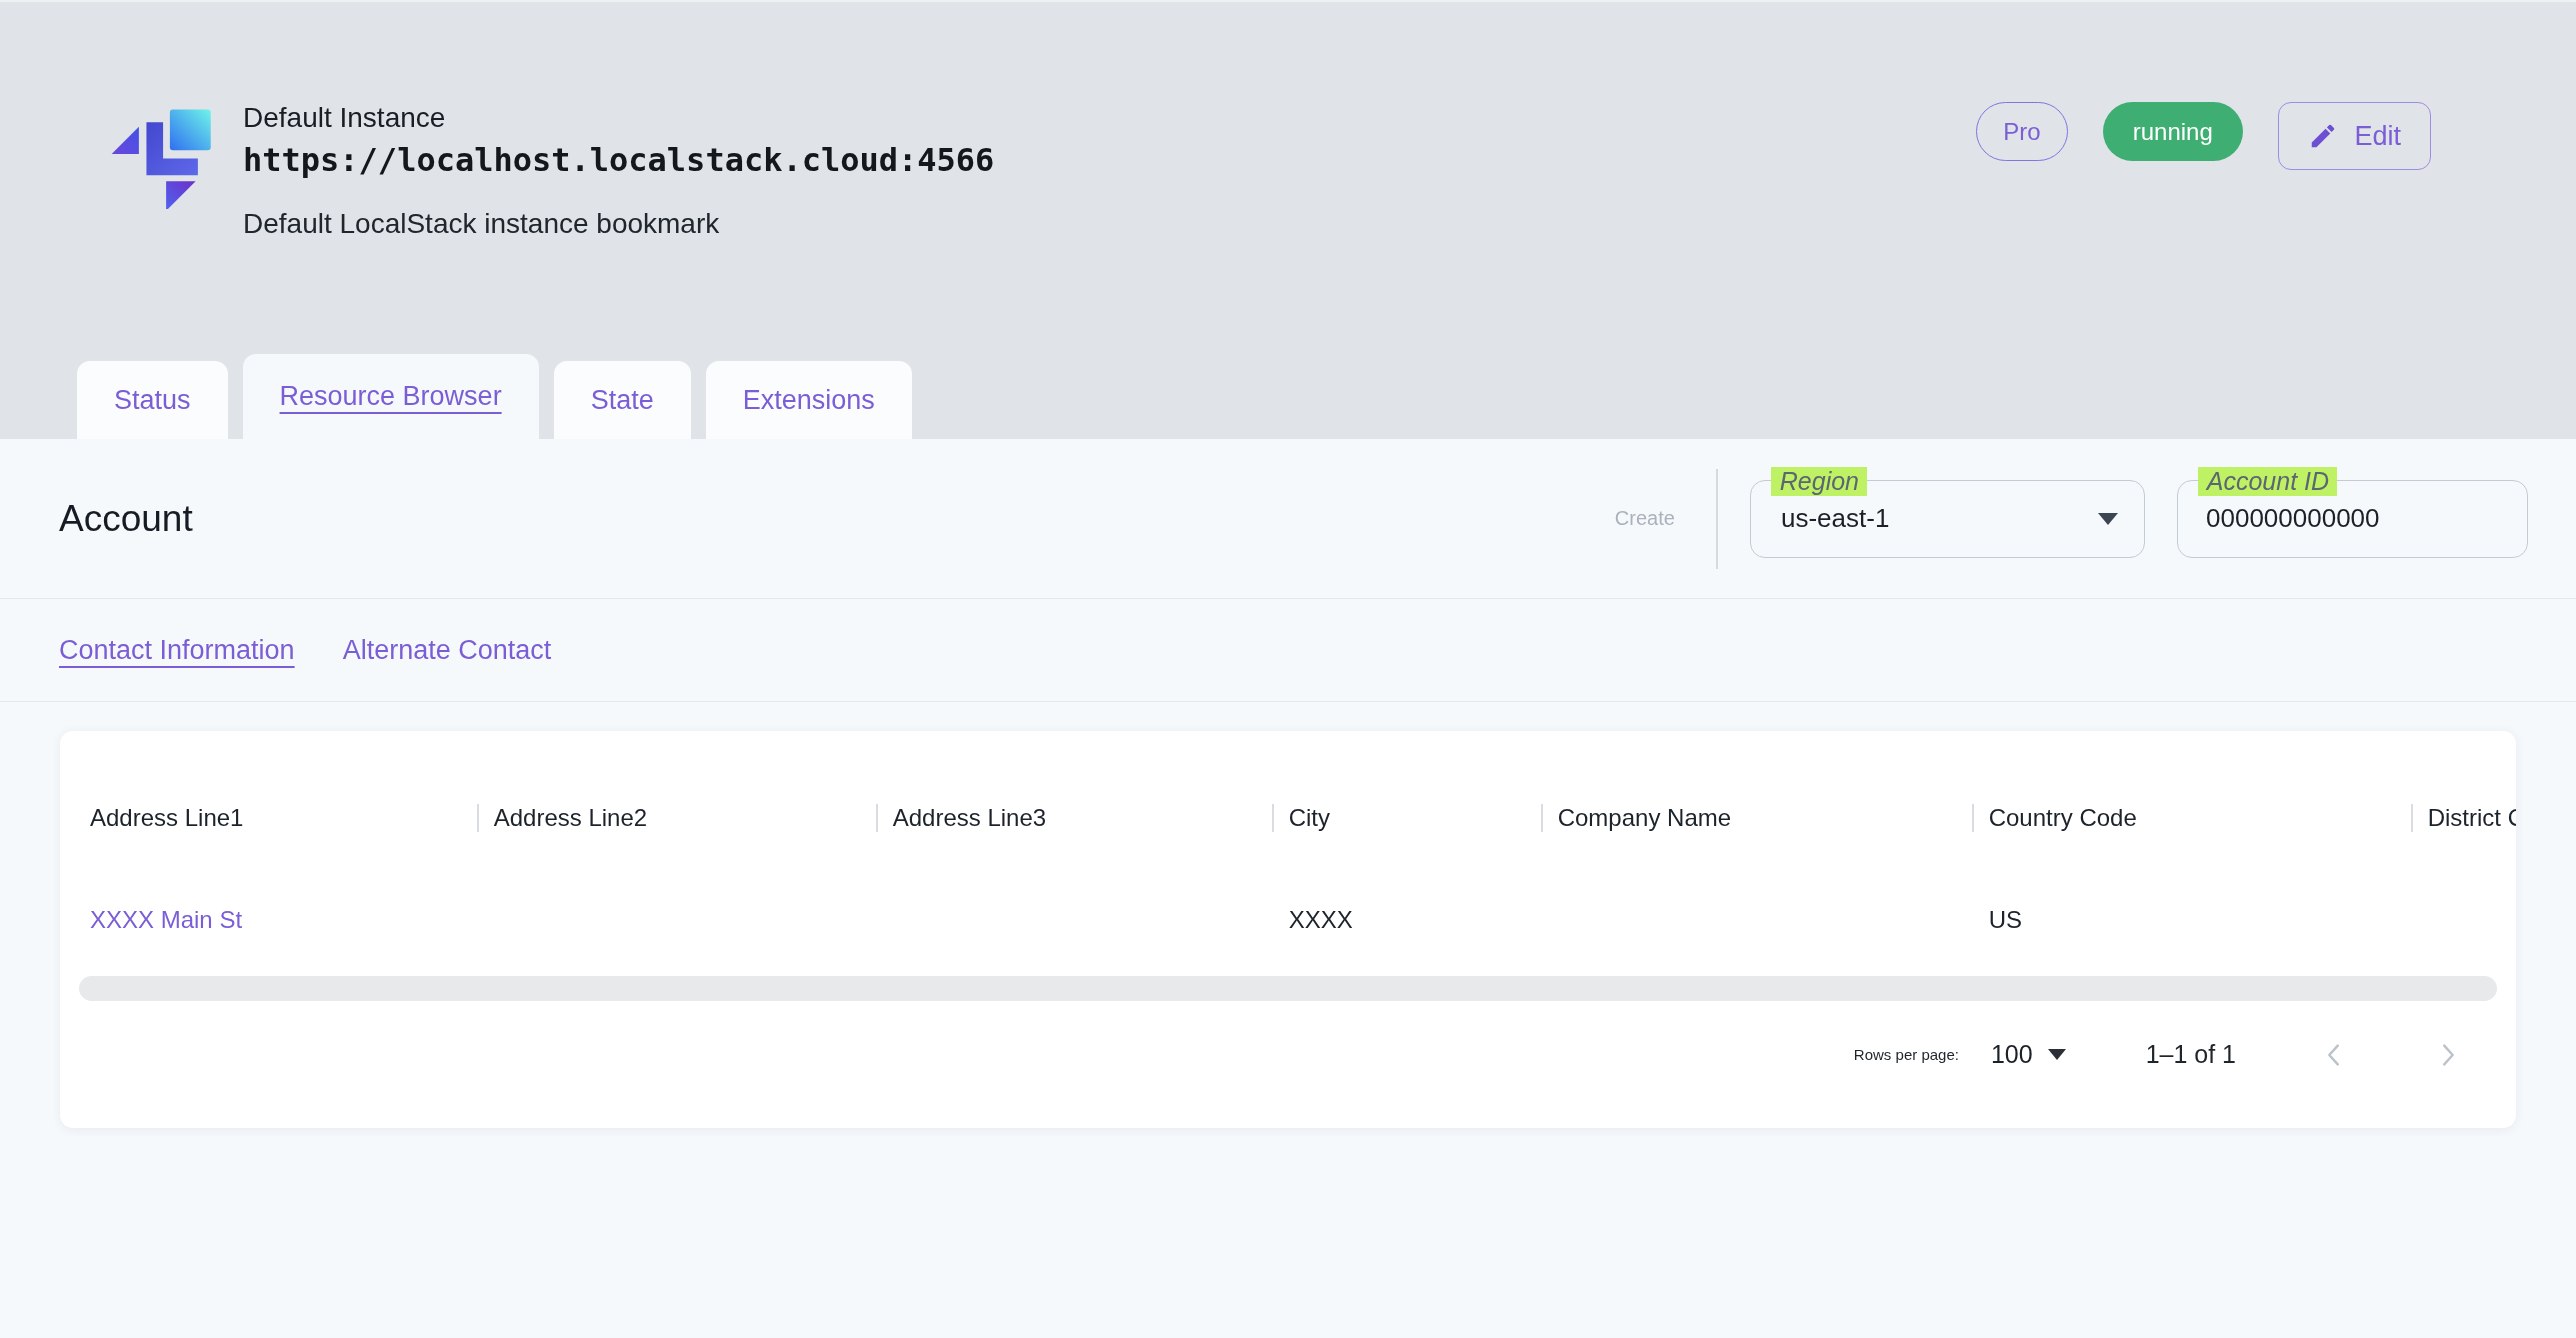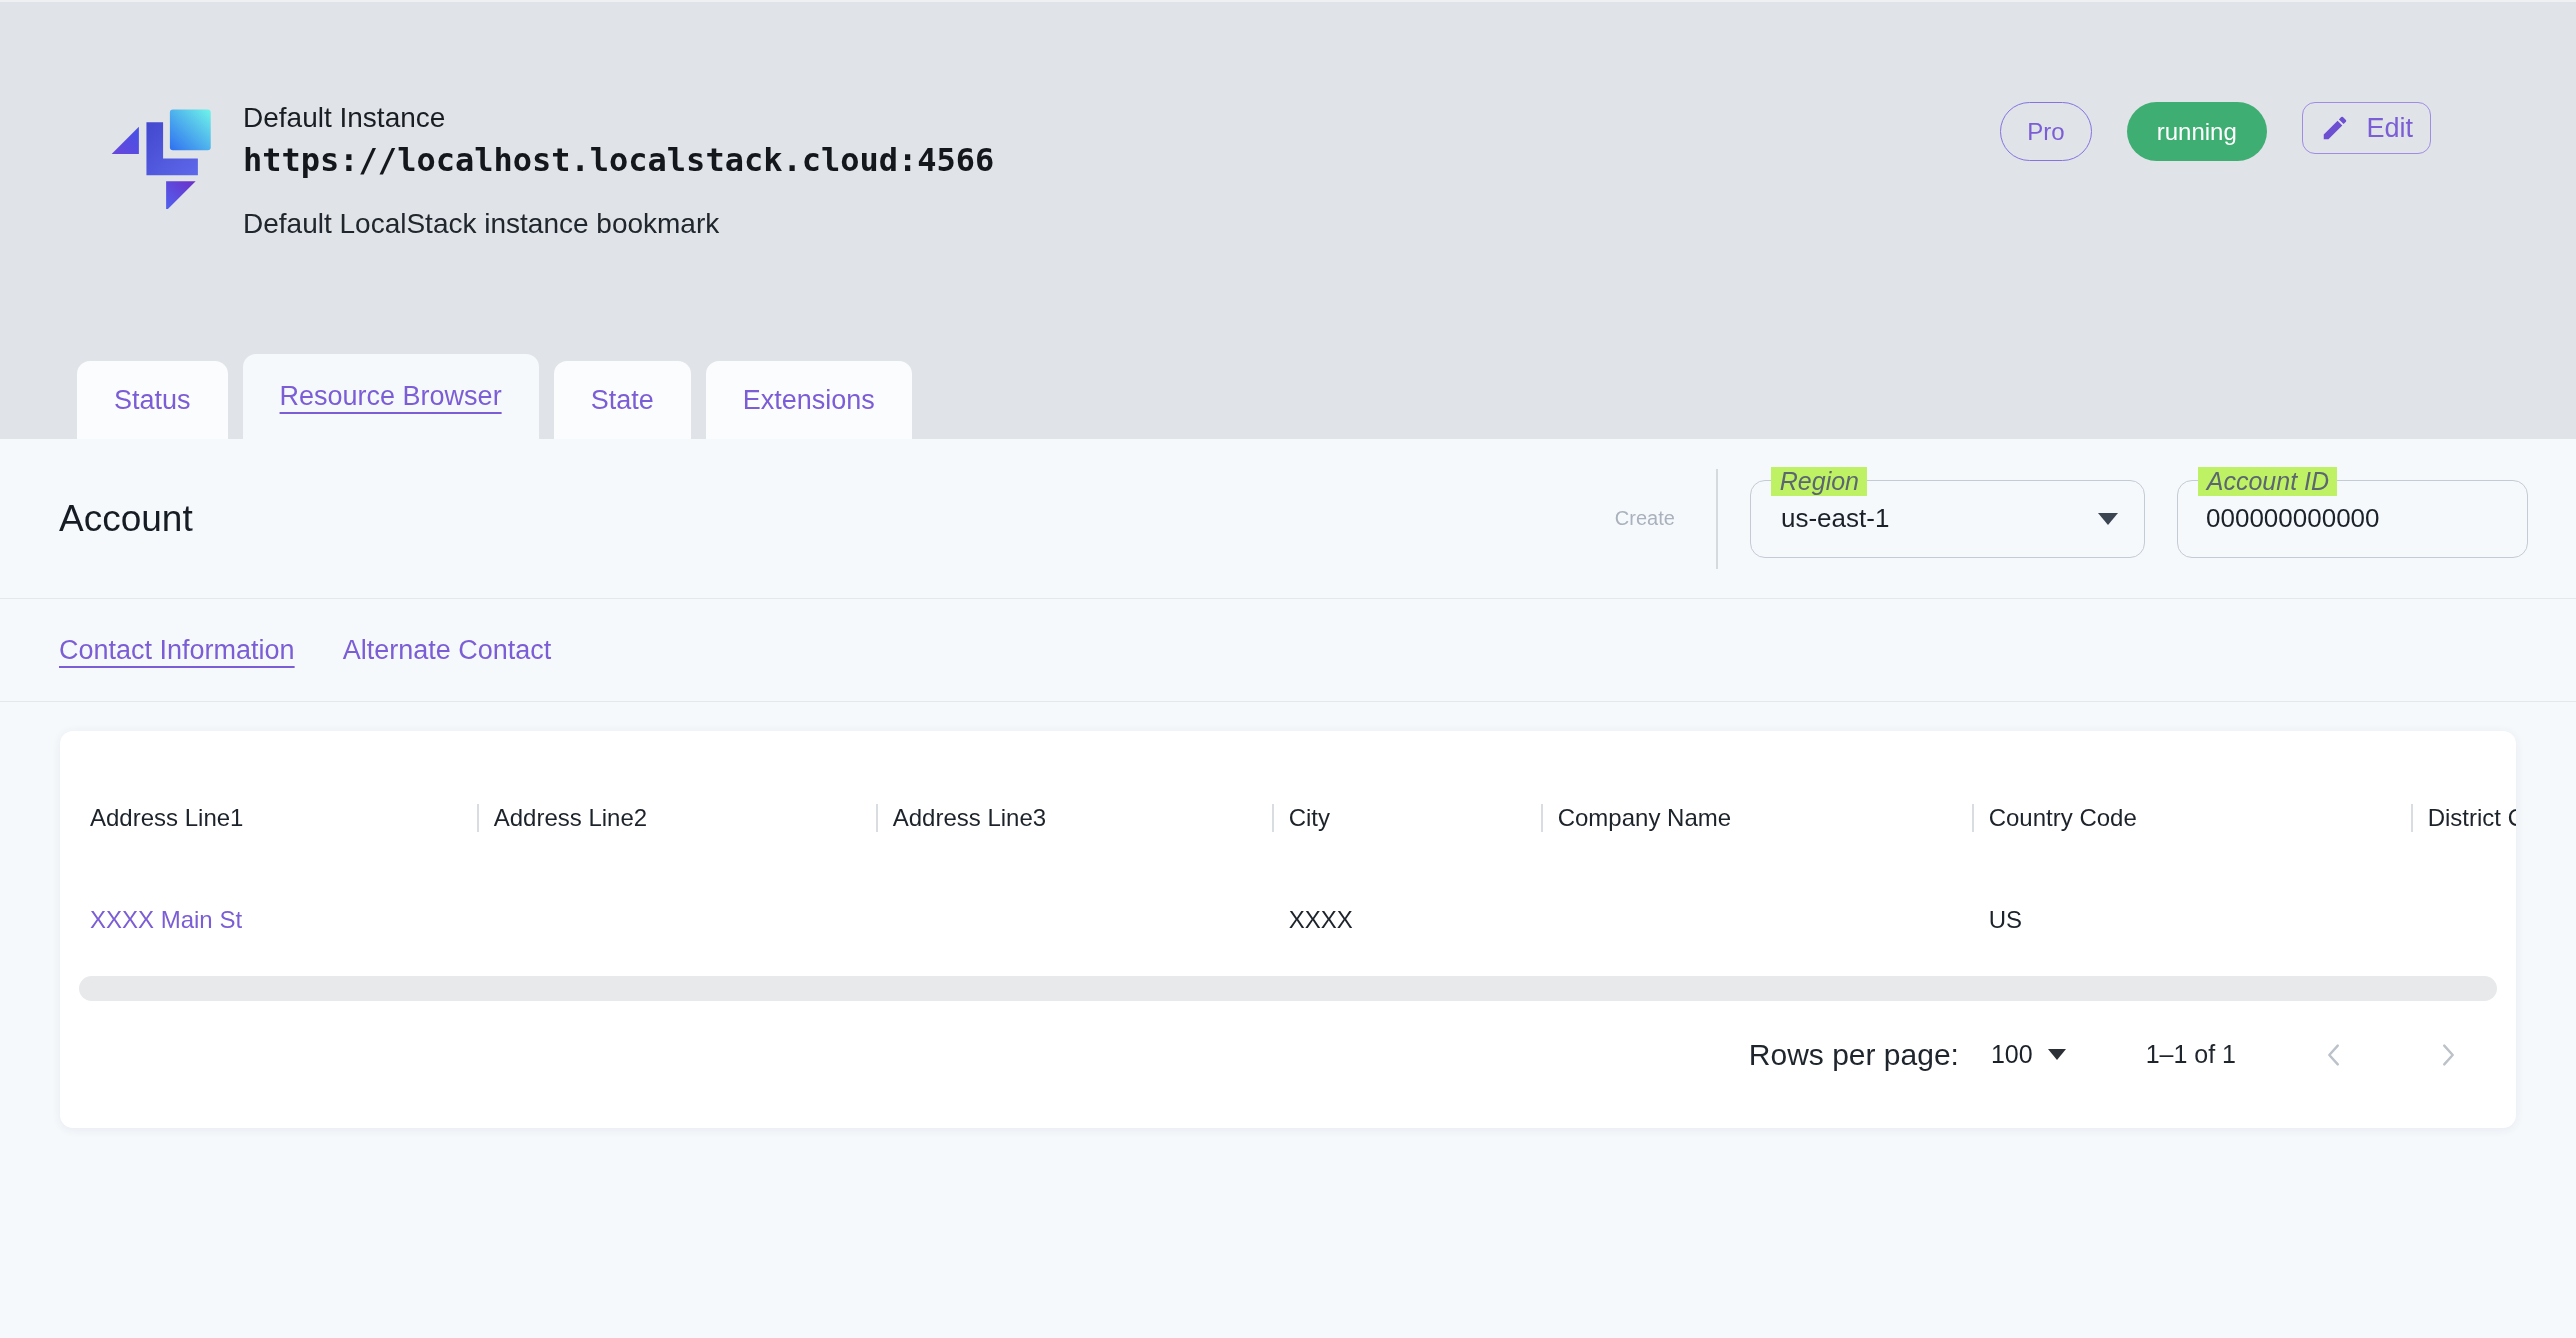--- a/index.html
+++ b/index.html
@@ -15,21 +15,21 @@
   .title-block { position:absolute; left:243px; top:97px; }
   .inst-title { font-size:28px; line-height:37px; color:#191e24; }
   .inst-url { font-family:"DejaVu Sans Mono", monospace; font-weight:700; font-size:32px; line-height:45px; color:#14171c; margin-top:1.9px; }
   .inst-sub { font-size:28px; line-height:37px; color:#20262d; margin-top:22px; }
 
   .header-actions { position:absolute; top:100px; right:145px; display:flex; align-items:flex-start; gap:35px; }
   .chip { display:inline-flex; align-items:center; justify-content:center; height:59px; border-radius:928px; font-size:24px; }
   .chip.pro { border:1.9px solid #8672e2; color:#7b5dd6; padding:0 26px; background:transparent; }
   .chip.running { background:#3fae73; color:#ffffff; padding:0 30px; }
   .edit-btn {
-    display:inline-flex; align-items:center; gap:16.7px; height:52px; padding:0 17px;
+    display:inline-flex; align-items:center; gap:16.7px; height:68px; padding:0 29px;
     border:1.9px solid #9f8ce5; border-radius:13px; background:transparent;
     color:#7b5dd6; font-size:27px; font-family:inherit; cursor:pointer;
   }
   .edit-btn svg { width:30px; height:30px; }
 
   
   .tabs { position:absolute; left:77px; bottom:0; display:flex; align-items:flex-end; gap:15px; }
   .tab {
     height:78px; display:flex; align-items:center; padding:0 37px;
     background:#fbfcfe; border-radius:13px 13px 0 0;
@@ -85,21 +85,21 @@
   }
   .trow { height:104px; margin-top:16px; align-items:center; }
   .cell-link { color:#7b5dd6; cursor:pointer; }
 
   .hscrollbar { height:25px; margin:3.7px 18.6px 0 18.6px; background:#e8e9eb; border-radius:13px; }
 
   .pager {
     height:65px; margin-top:21.4px; display:flex; align-items:center; justify-content:flex-end;
     padding-right:52px; color:#1f252c;
   }
-  .pager .rpp-label { font-size:30px; }
+  .pager .rpp-label { font-size:15px; }
   .rpp-select { display:flex; align-items:center; gap:15px; margin-left:32px; cursor:pointer; }
   .rpp-select .fvalue { font-size:25px; }
   .rpp-caret { width:0; height:0; border-left:9.3px solid transparent; border-right:9.3px solid transparent; border-top:11px solid #2b3037; }
   .range { font-size:25px; margin-left:80px; }
   .nav-btn { background:transparent; border:none; margin-left:82px; cursor:default; line-height:0; }
   .nav-btn svg { width:32px; height:32px; stroke:#bcc2c9; stroke-width:2.6; fill:none; stroke-linecap:round; stroke-linejoin:round; }
 </style>
 </head>
 <body>
 

